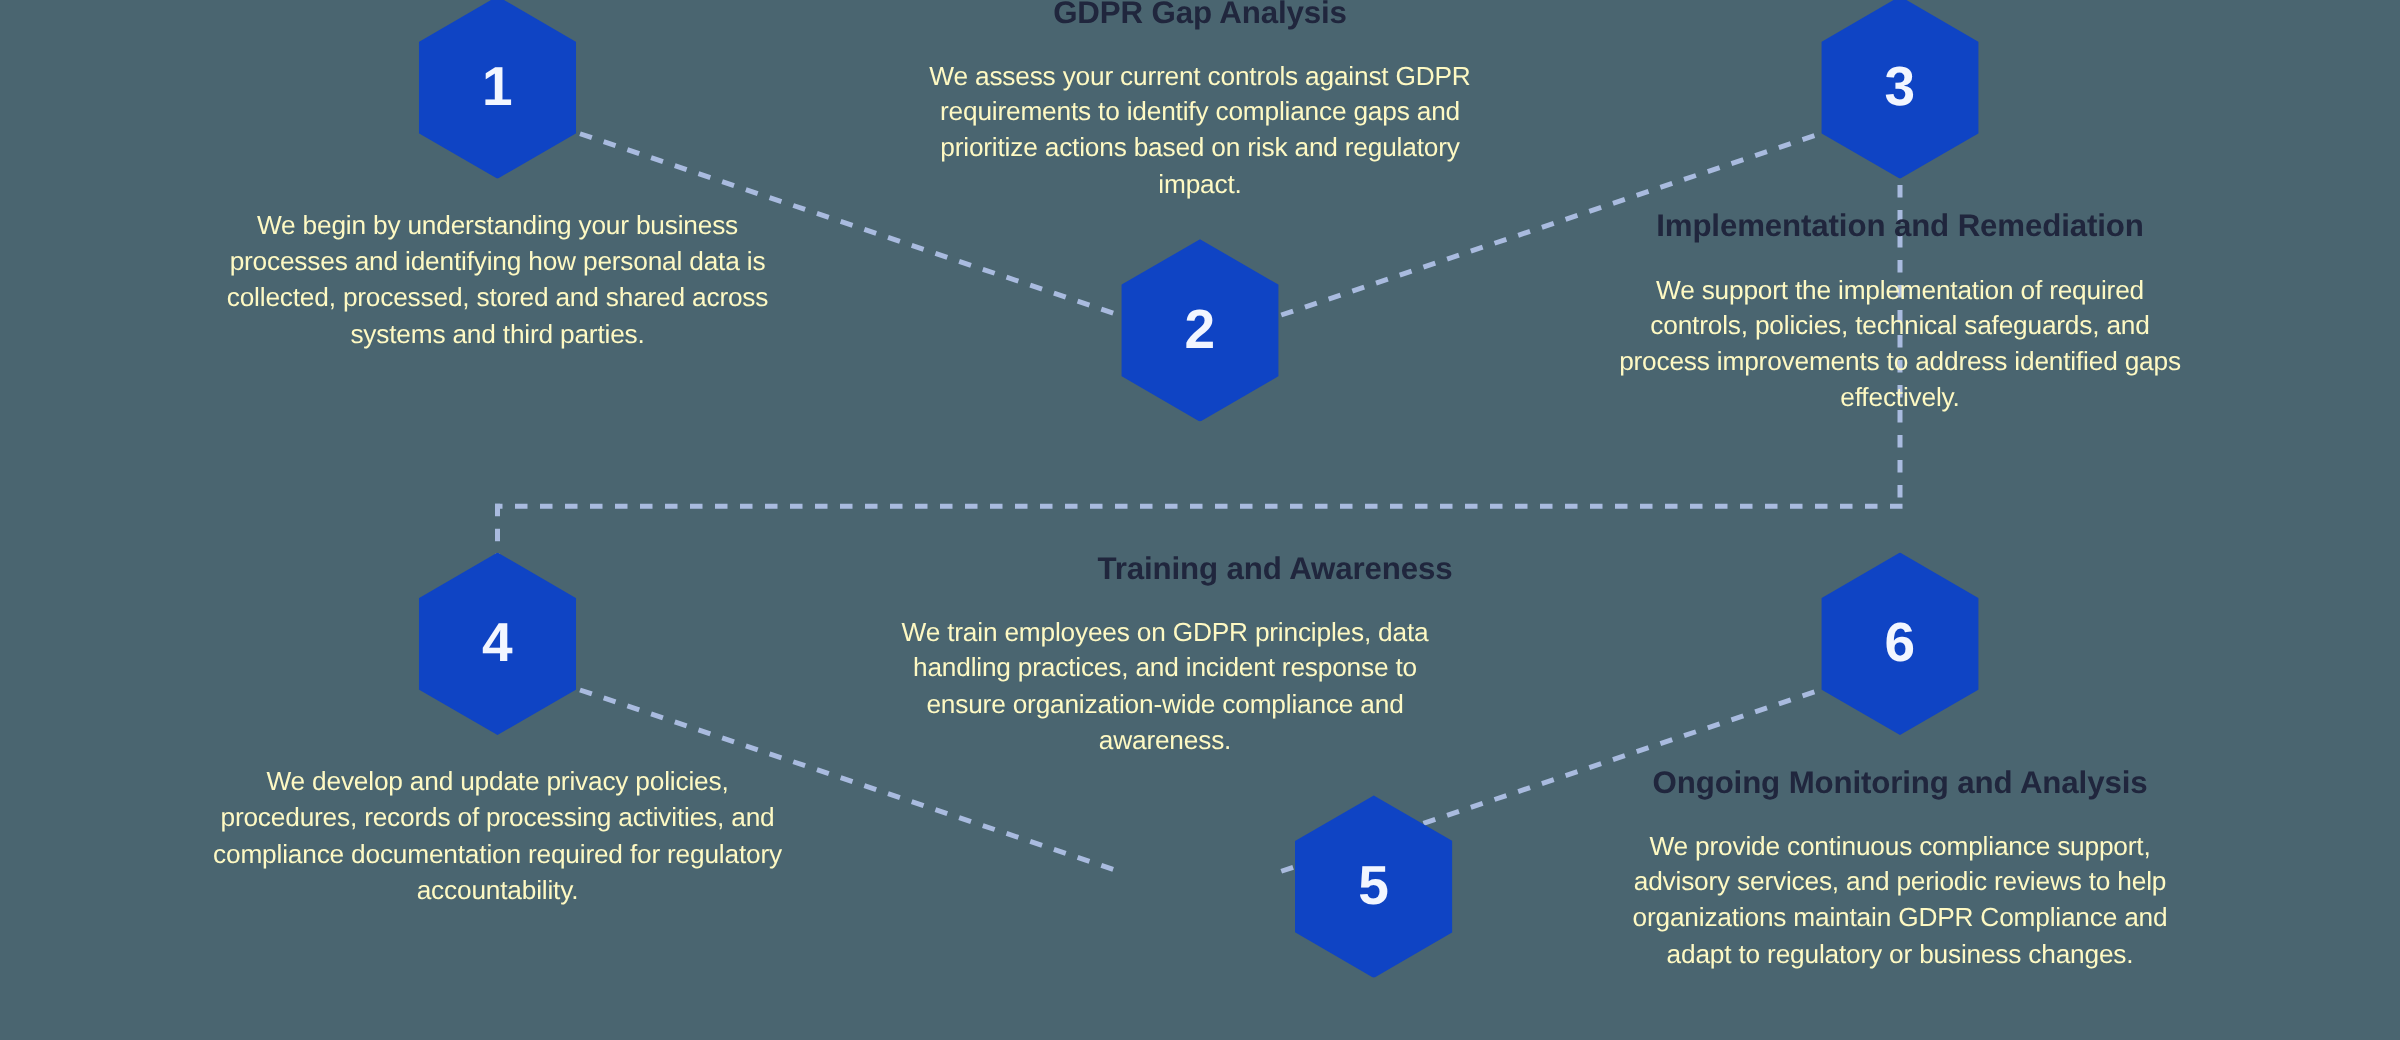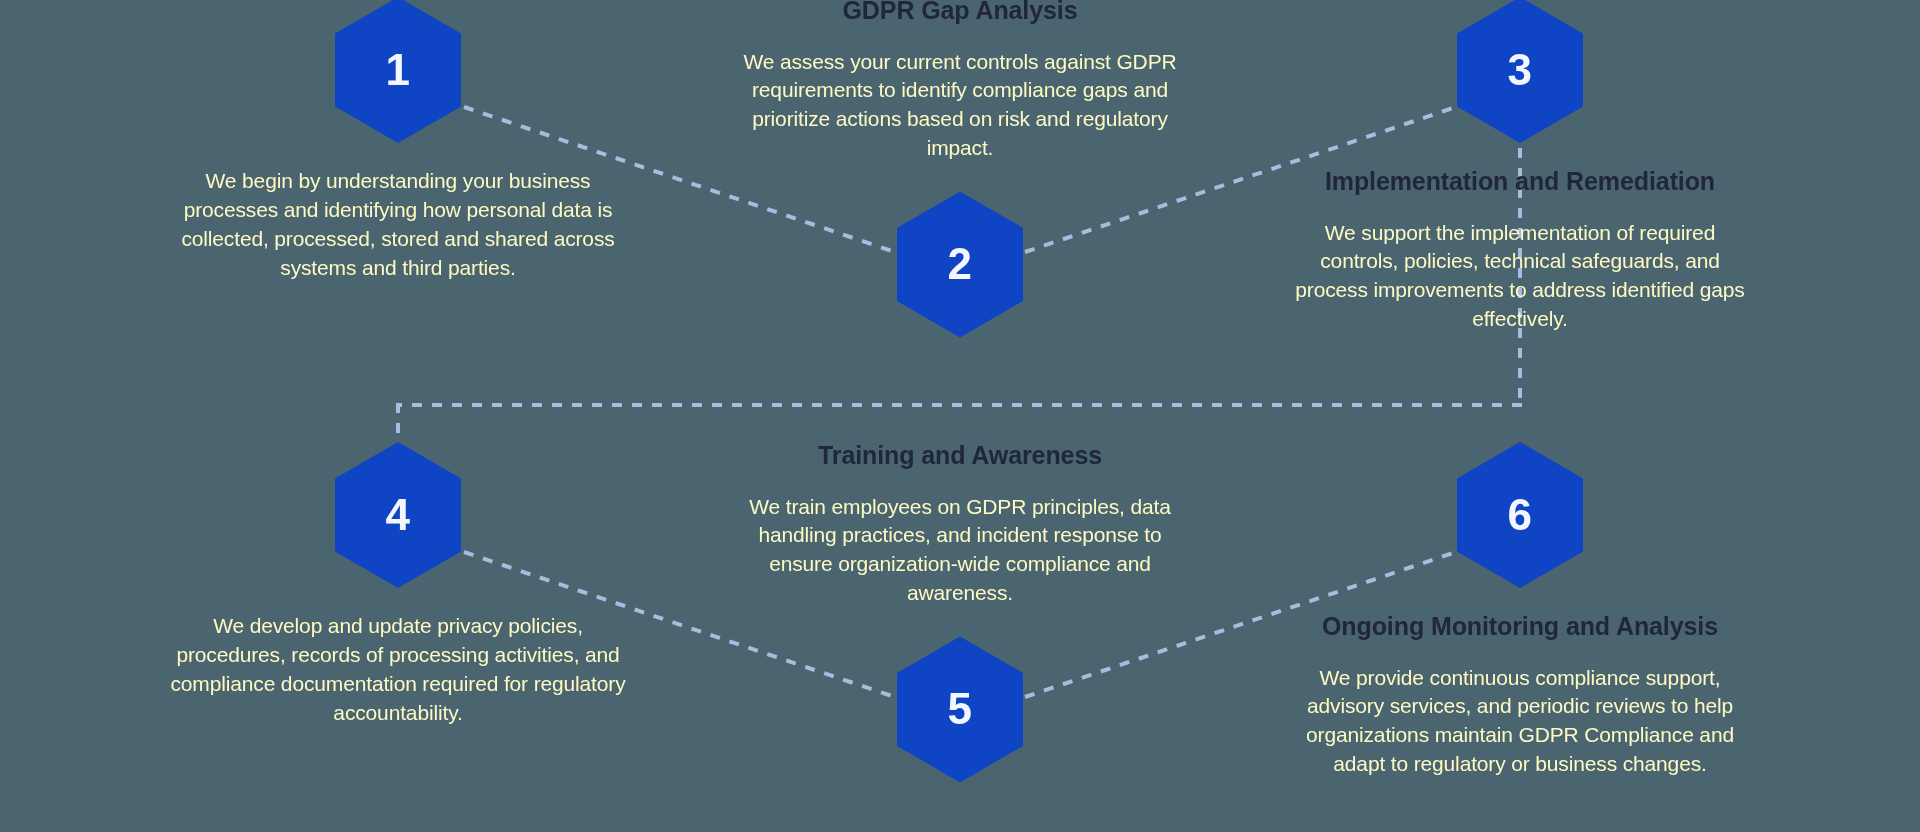--- a/index.html
+++ b/index.html
@@ -112,21 +112,21 @@
 
   <div class="step up" style="left:168px;top:442px;">
     <div class="hexwrap">
       <div class="hex">
         <span class="num">4</span>
       </div>
     </div>
     <div class="desc">We develop and update privacy policies, procedures, records of processing activities, and compliance documentation required for regulatory accountability.</div>
   </div>
 
-  <div class="step down" style="left:730px;top:441px;">
+  <div class="step down" style="left:702px;top:441px;align-items:flex-end;">
     <div class="title">Training and Awareness</div>
     <div class="desc">We train employees on GDPR principles, data handling practices, and incident response to ensure organization-wide compliance and awareness.</div>
     <div class="hexwrap">
       <div class="hex">
         <span class="num">5</span>
       </div>
     </div>
   </div>
 
   <div class="step up" style="left:1290px;top:442px;">

